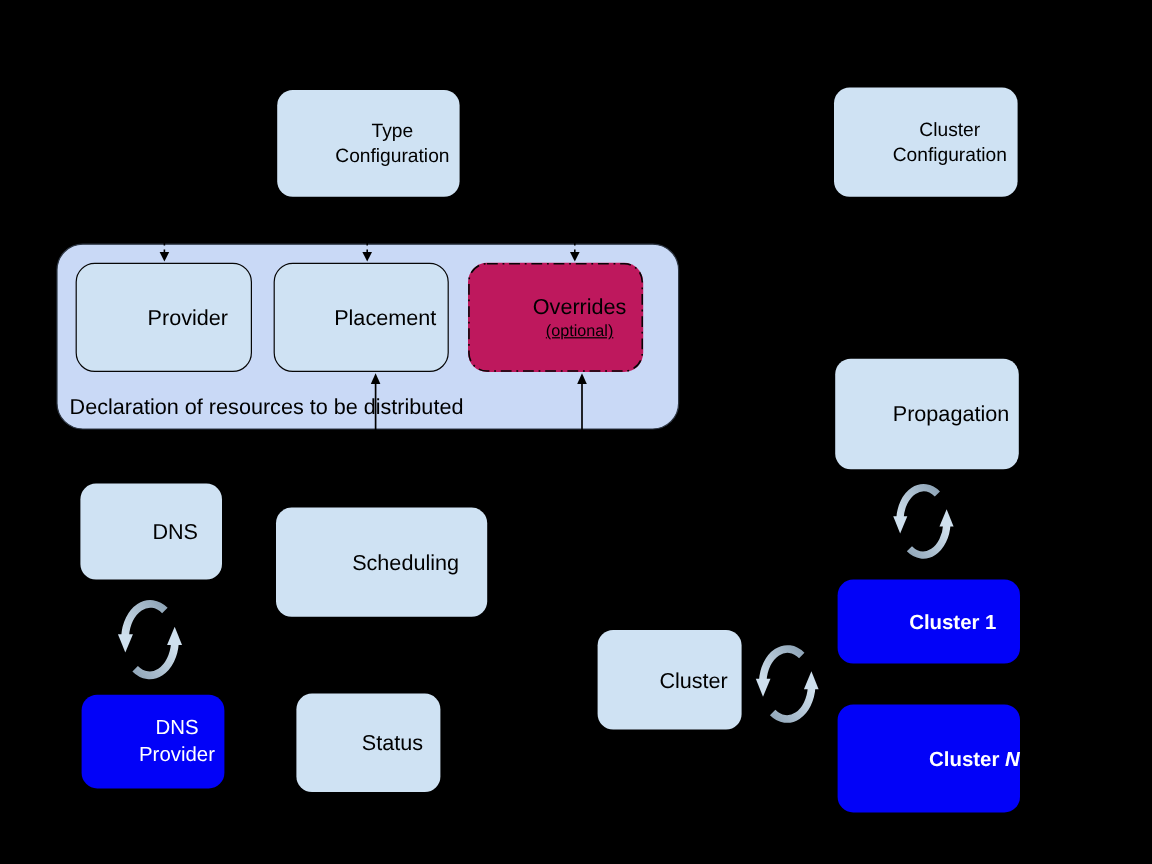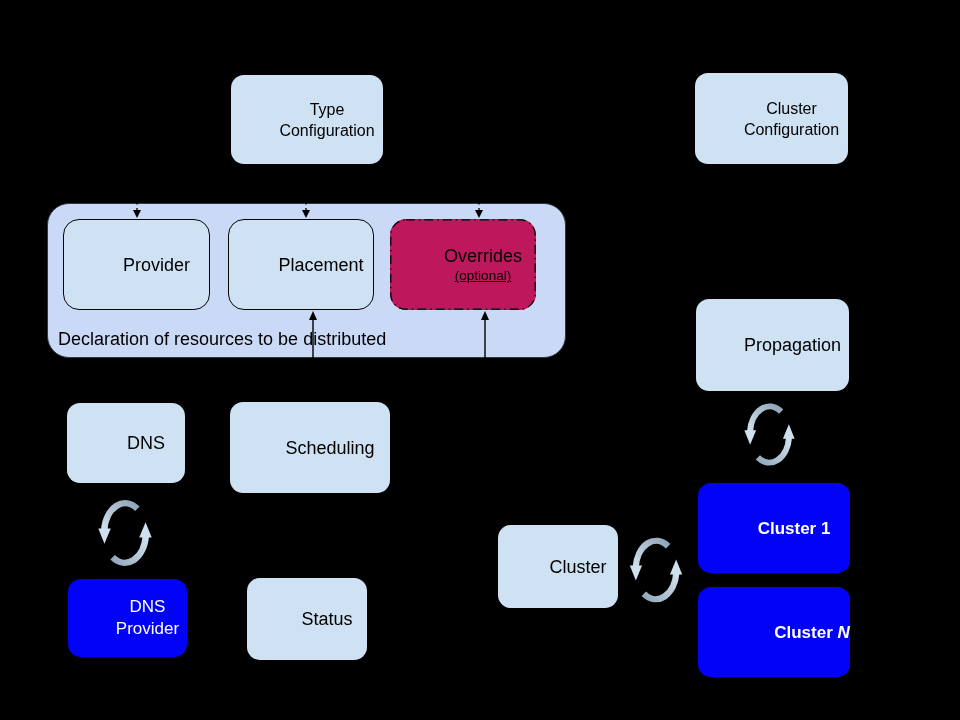--- a/index.html
+++ b/index.html
@@ -96,42 +96,42 @@
       <rect x="0.8" y="0.8" width="144.4" height="89.4" rx="15" fill="none" stroke="#060606" stroke-width="1.3" stroke-dasharray="9 4 1.5 4"></rect>
     </svg>
     <span class="lbl">Overrides</span>
     <span class="fs-sub">(optional)</span>
   </div>
 
   <div class="node light fs-big" style="left:67px;top:403px;width:118px;height:80px;">
     <span class="lbl">DNS</span>
   </div>
 
-  <div class="node light fs-big" style="left:230px;top:402px;width:160px;height:91px;text-align:center;">
+  <div class="node light fs-big" style="left:230px;top:423px;width:176px;height:91px;text-align:center;">
     <span class="lbl">Scheduling</span>
   </div>
 
   <div class="node blue fs-provider" style="left:68px;top:579px;width:119px;height:78px;">
     <span class="lbl">DNS
 Provider</span>
   </div>
 
   <div class="node light fs-big" style="left:247px;top:578px;width:120px;height:82px;">
     <span class="lbl">Status</span>
   </div>
 
   <div class="node light fs-big" style="left:696px;top:299px;width:153px;height:92px;">
     <span class="lbl">Propagation</span>
   </div>
 
   <div class="node light fs-big" style="left:498px;top:525px;width:120px;height:83px;">
     <span class="lbl">Cluster</span>
   </div>
 
-  <div class="node blue fs-cluster" style="left:698px;top:483px;width:152px;height:90px;">
+  <div class="node blue fs-cluster" style="left:698px;top:483px;width:152px;height:70px;">
     <span class="lbl">Cluster 1</span>
   </div>
 
   <div class="node blue fs-cluster" style="left:698px;top:587px;width:152px;height:90px;">
     <span class="cluster-n-wrap"><span>Cluster </span><i>N</i></span>
   </div>
 
   <svg class="syncicon" style="left:97px;top:494px;" width="56" height="78" viewBox="0 0 52 72">
     <path d="M 37.5 13.5 A 19.5 27.5 0 0 0 6.7 33.7" fill="none" stroke="url(#gt)" stroke-width="6"></path>
     <polygon points="1.2,31.8 12.8,31.8 6.9,46" fill="#cfe0ee"></polygon>

